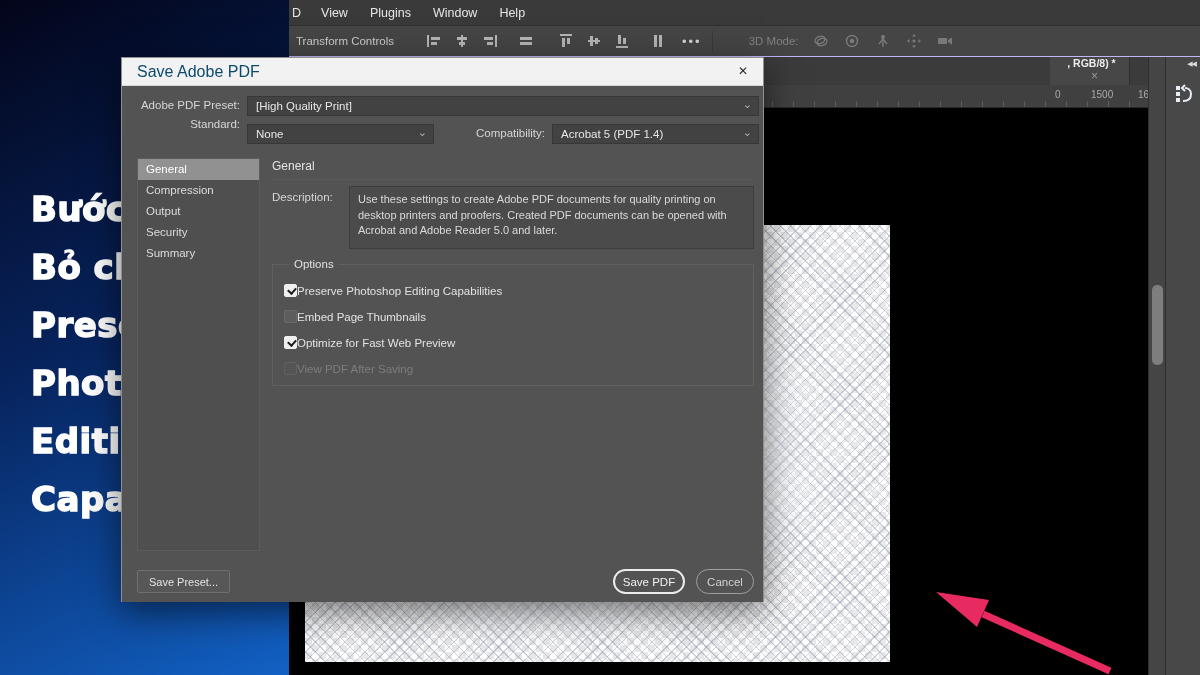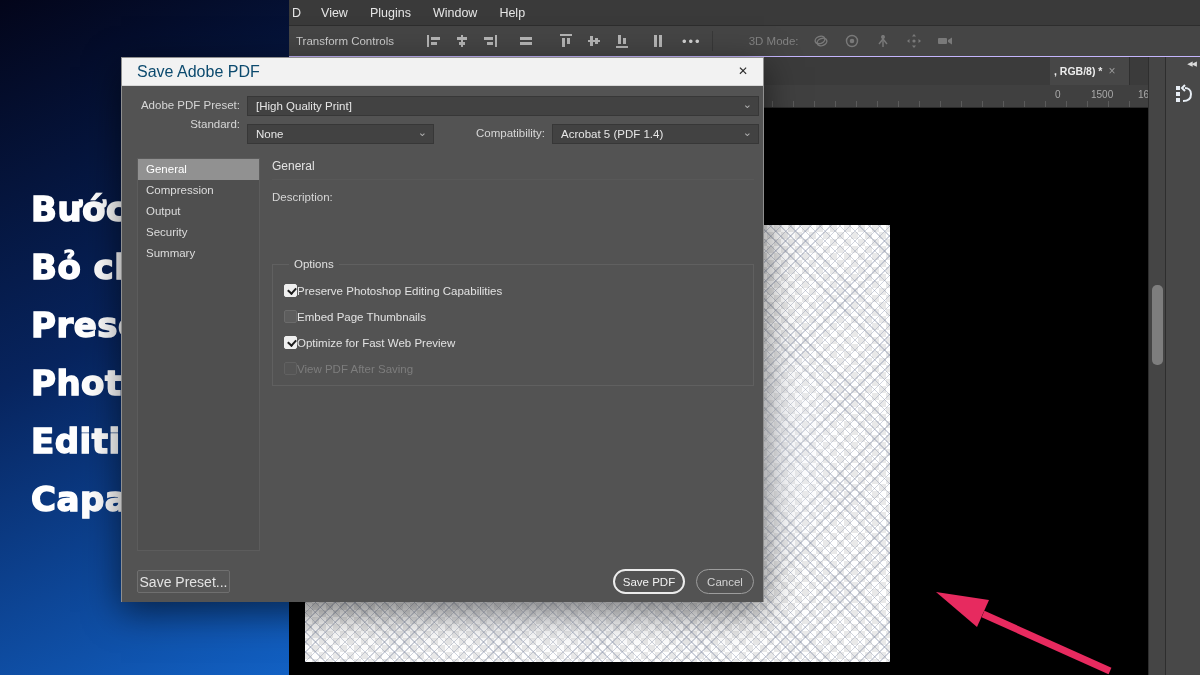--- a/index.html
+++ b/index.html
@@ -33,21 +33,21 @@
   .vsep { width:1px; height:20px; background:#383838; margin:0 10px; }
   .more-dots { color:#d2d2d2; font-size:13px; letter-spacing:2px; margin-left:14px; }
   .mode-label { color:#828282; font-size:11.5px; margin-left:26px; }
   .mode-icons { display:flex; align-items:center; gap:11px; margin-left:12px; opacity:.62; }
 
   .tabbar { position:absolute; left:0; top:57px; width:859px; height:28px; background:#3b3b3b; }
   .doc-tab { position:absolute; top:0; height:28px; display:flex; align-items:center;
     font-size:11.5px; color:#cfcfcf; background:#474747; border-right:1px solid #2f2f2f; }
   .tab1 { left:0; width:66px; padding-left:7px; }
   .tab2 { left:67px; width:120px; padding-left:10px; background:#3f3f3f; color:#bdbdbd; }
-  .tab-right { left:761px; width:80px; padding-left:4px; color:#ececec; font-weight:bold; font-size:10.5px; }
+  .tab-right { left:761px; width:80px; padding-left:4px; color:#ececec; font-weight:bold; font-size:10.5px;flex-direction:column; }
   .tab-close { color:#9a9a9a; font-weight:normal; margin-left:10px; font-size:12px; }
 
   .ruler { position:absolute; left:0; top:85px; width:859px; height:23px; background:#404040;
     border-bottom:1px solid #2a2a2a; color:#a9a9a9; font-size:10px; }
   .ruler::after { content:""; position:absolute; left:0; right:0; bottom:0; height:6px;
     background:repeating-linear-gradient(90deg,#5b5b5b 0 1px,transparent 1px 21px); }
   .ruler-num { position:absolute; top:4px; }
 
   .canvas { position:absolute; left:0; top:108px; width:859px; height:567px; background:#000; }
   .document { position:absolute; left:16px; top:117px; width:585px; height:437px;
@@ -105,21 +105,21 @@
   .opt-row.checked .checkbox { background:#efefef; border-color:#efefef; }
   .opt-row.checked .checkbox::after { content:""; position:absolute; left:2.5px; top:1.5px;
     width:6px; height:4px; border-left:2px solid #1c1c1c; border-bottom:2px solid #1c1c1c;
     transform:rotate(-48deg); }
   .opt-label { color:#e2e2e2; }
   .opt-row.disabled .checkbox { background:#555555; border-color:#616161; }
   .opt-row.disabled .opt-label { color:#7d7d7d; }
 
   .btn-save-preset { position:absolute; left:15px; top:484px; width:93px; height:23px;
     background:#575757; border:1px solid #6f6f6f; border-radius:2px; color:#e3e3e3;
-    font-size:14px; display:flex; align-items:center; justify-content:center; }
+    font-size:11px; display:flex; align-items:center; justify-content:center; }
   .btn-pill { position:absolute; top:483px; height:25px; border-radius:13px; background:transparent;
     display:flex; align-items:center; justify-content:center; font-size:11.5px; }
   .btn-save-pdf { left:491px; width:72px; border:2px solid #ececec; color:#f2f2f2; }
   .btn-cancel { left:574px; width:58px; border:1.5px solid #9d9d9d; color:#d2d2d2; }
 
   .arrow-overlay { position:absolute; left:0; top:0; width:1200px; height:675px;
     z-index:60; pointer-events:none; }
 </style>
 </head>
 <body>
@@ -350,20 +350,21 @@
         <div class="cat-item">Compression</div>
         <div class="cat-item">Output</div>
         <div class="cat-item">Security</div>
         <div class="cat-item">Summary</div>
       </div>
 
       <span class="pane-title">General</span>
       <div class="pane-divider"></div>
 
       <span class="desc-label">Description:</span>
+      <div class="desc-box">Use these settings to create Adobe PDF documents for quality printing on desktop printers and proofers.  Created PDF documents can be opened with Acrobat and Adobe Reader 5.0 and later.</div>
 
       <div class="options-group">
         <span class="options-legend">Options</span>
         <div class="opt-row checked" style="top:18px;">
           <span class="checkbox"></span>
           <span class="opt-label">Preserve Photoshop Editing Capabilities</span>
         </div>
         <div class="opt-row" style="top:44px;">
           <span class="checkbox"></span>
           <span class="opt-label">Embed Page Thumbnails</span>

